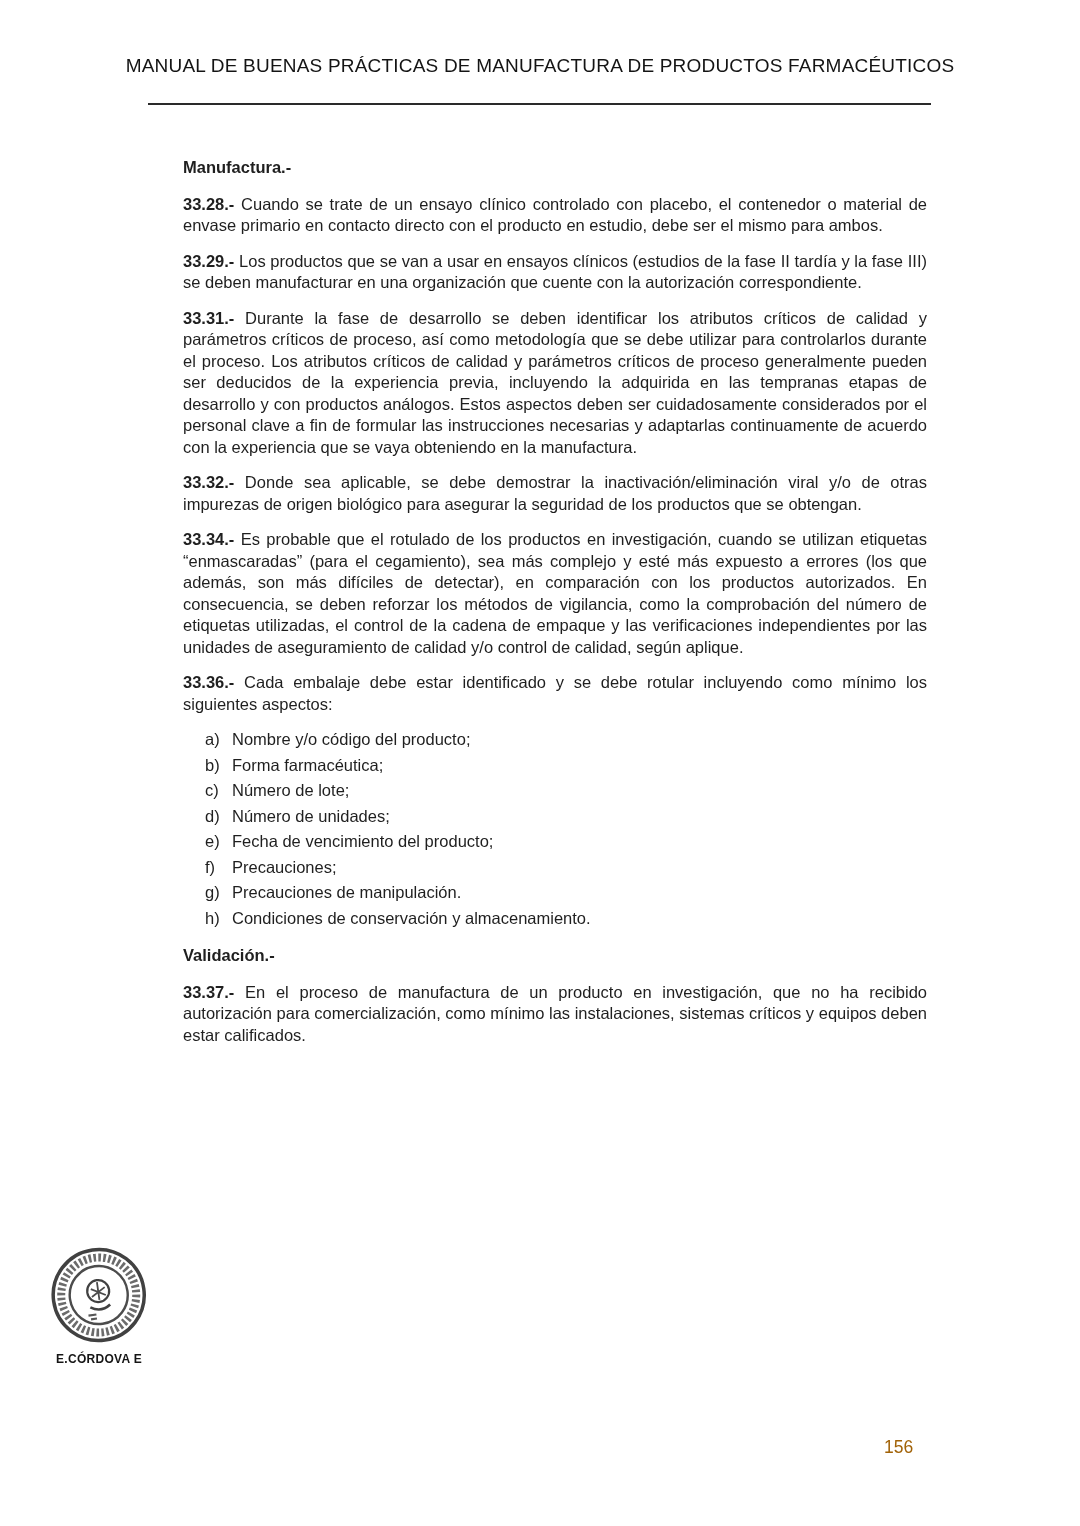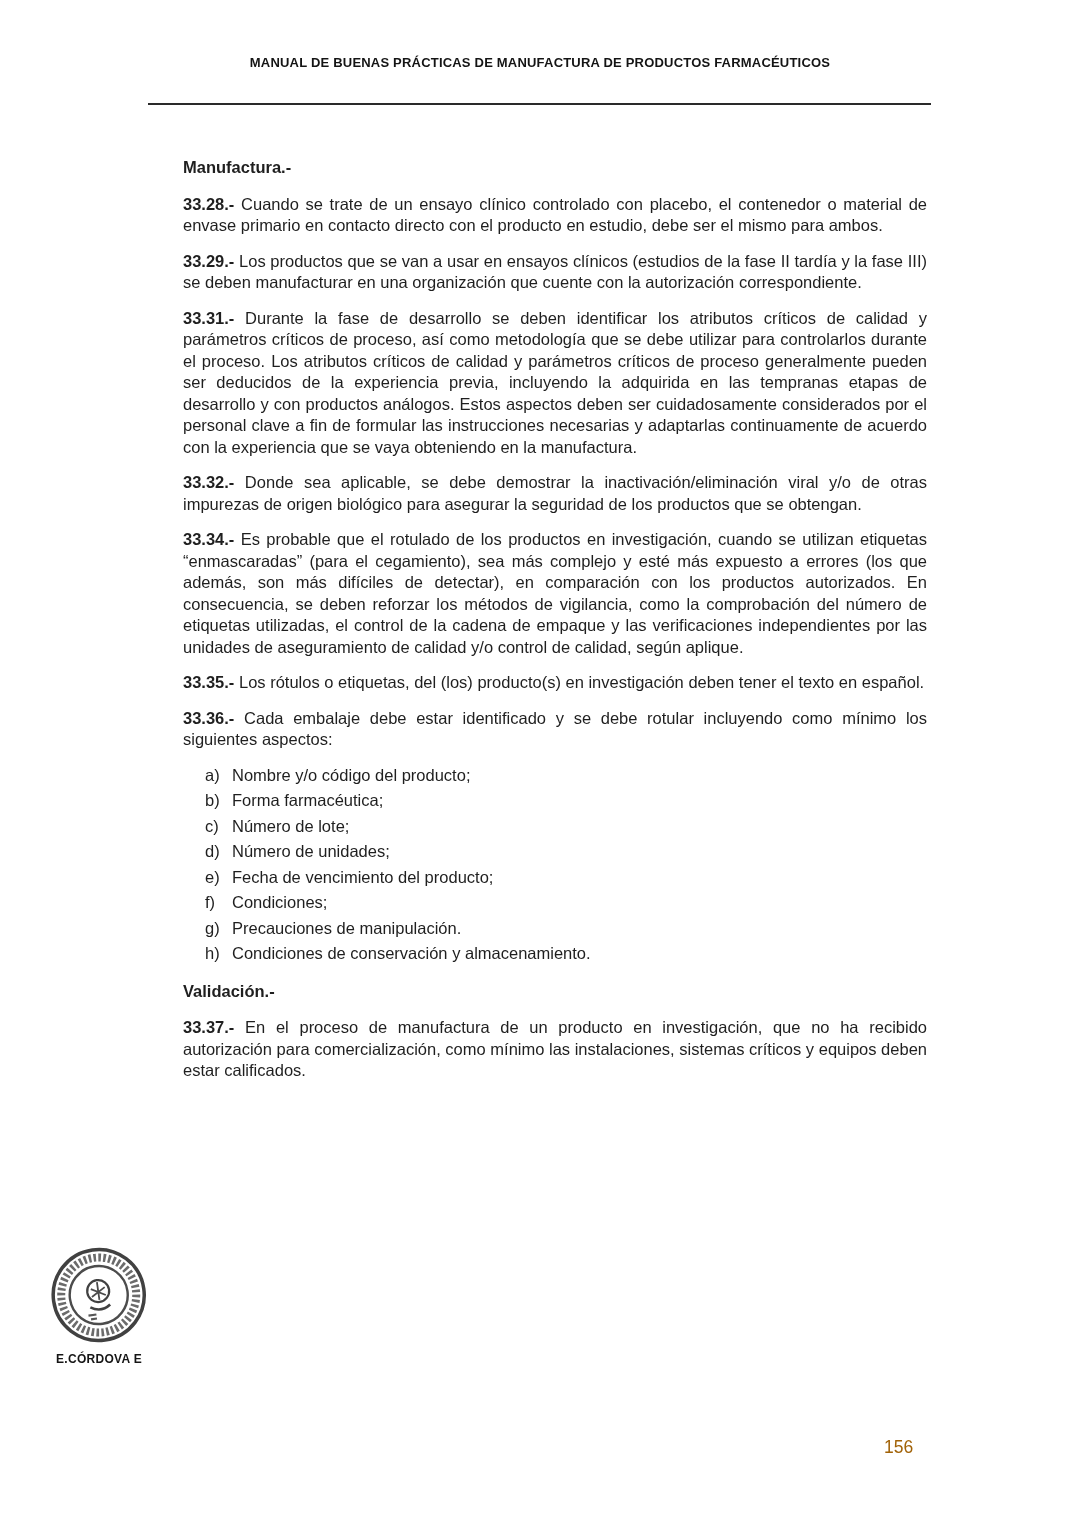--- a/index.html
+++ b/index.html
@@ -15,22 +15,22 @@
     overflow: hidden;
     margin: 0 auto;
   }
 
   .header-title {
     position: absolute;
     top: 55px;
     left: 0;
     width: 100%;
     text-align: center;
-    font-size: 13px;
-    font-weight: bold;
+    font-size: 19px;
+    font-weight: normal;
     letter-spacing: 0.2px;
     color: #141414;
   }
 
   .header-rule {
     position: absolute;
     top: 103px;
     left: 148px;
     width: 783px;
     height: 2px;
@@ -118,21 +118,20 @@
     <p class="para"><span class="clause-num">33.29.-</span> <span>Los productos que se van a usar en ensayos clínicos (estudios de la fase II tardía y la fase III) se deben manufacturar en una organización que cuente con la autorización correspondiente.</span></p>
 
 
     <p class="para"><span class="clause-num">33.31.-</span> <span>Durante la fase de desarrollo se deben identificar los atributos críticos de calidad y parámetros críticos de proceso, así como metodología que se debe utilizar para controlarlos durante el proceso. Los atributos críticos de calidad y parámetros críticos de proceso generalmente pueden ser deducidos de la experiencia previa, incluyendo la adquirida en las tempranas etapas de desarrollo y con productos análogos. Estos aspectos deben ser cuidadosamente considerados por el personal clave a fin de formular las instrucciones necesarias y adaptarlas continuamente de acuerdo con la experiencia que se vaya obteniendo en la manufactura.</span></p>
 
     <p class="para"><span class="clause-num">33.32.-</span> <span>Donde sea aplicable, se debe demostrar la inactivación/eliminación viral y/o de otras impurezas de origen biológico para asegurar la seguridad de los productos que se obtengan.</span></p>
 
 
     <p class="para"><span class="clause-num">33.34.-</span> <span>Es probable que el rotulado de los productos en investigación, cuando se utilizan etiquetas “enmascaradas” (para el cegamiento), sea más complejo y esté más expuesto a errores (los que además, son más difíciles de detectar), en comparación con los productos autorizados. En consecuencia, se deben reforzar los métodos de vigilancia, como la comprobación del número de etiquetas utilizadas, el control de la cadena de empaque y las verificaciones independientes por las unidades de aseguramiento de calidad y/o control de calidad, según aplique.</span></p>
 
-    <p class="para"><span class="clause-num">33.35.-</span> <span>Los rótulos o etiquetas, del (los) producto(s) en investigación deben tener el texto en español.</span></p>
 
     <p class="para"><span class="clause-num">33.36.-</span> <span>Cada embalaje debe estar identificado y se debe rotular incluyendo como mínimo los siguientes aspectos:</span></p>
 
     <div class="aspect-list">
       <div class="list-item">
           <span class="marker">a)</span>
           <span>Nombre y/o código del producto;</span>
         </div>
       <div class="list-item">
           <span class="marker">b)</span>
@@ -145,21 +144,21 @@
       <div class="list-item">
           <span class="marker">d)</span>
           <span>Número de unidades;</span>
         </div>
       <div class="list-item">
           <span class="marker">e)</span>
           <span>Fecha de vencimiento del producto;</span>
         </div>
       <div class="list-item">
           <span class="marker">f)</span>
-          <span>Condiciones;</span>
+          <span>Precauciones;</span>
         </div>
       <div class="list-item">
           <span class="marker">g)</span>
           <span>Precauciones de manipulación.</span>
         </div>
       <div class="list-item">
           <span class="marker">h)</span>
           <span>Condiciones de conservación y almacenamiento.</span>
         </div>
     </div>

